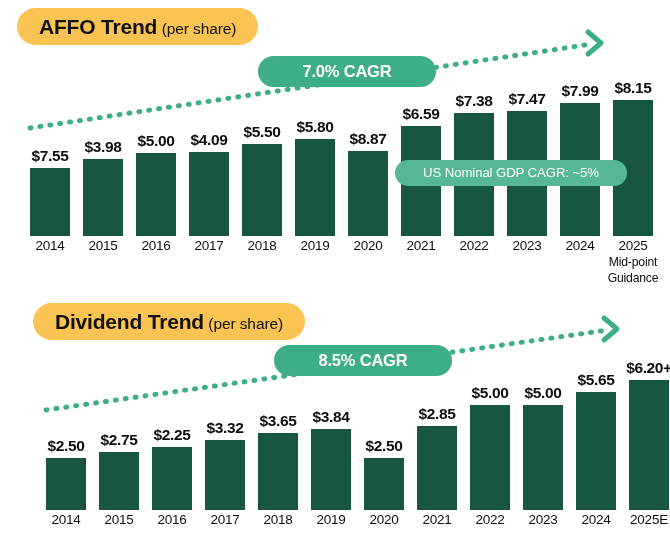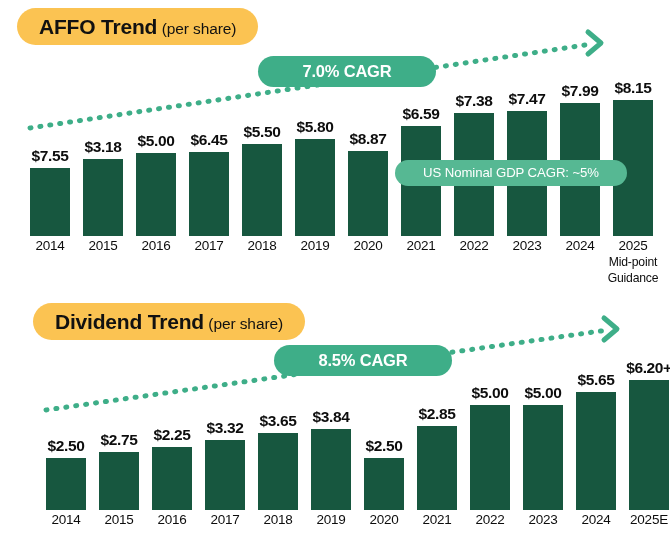--- a/index.html
+++ b/index.html
@@ -165,29 +165,29 @@
 
   <div class="cagr-pill" id="affo-cagr-pill">7.0% CAGR</div>
 
   <div class="plot" id="affo-plot">
       <div class="bar-group" style="left: 30px; height: 236px;">
         <div class="bar" style="height: 68px; background: rgb(23, 87, 63);"></div>
         <div class="bar-label" style="bottom: 71px;">$7.55</div>
       </div>
       <div class="bar-group" style="left: 83px; height: 236px;">
         <div class="bar" style="height: 77px; background: rgb(23, 87, 63);"></div>
-        <div class="bar-label" style="bottom: 80px;">$3.18</div>
+        <div class="bar-label" style="bottom: 80px;">$3.98</div>
       </div>
       <div class="bar-group" style="left: 136px; height: 236px;">
         <div class="bar" style="height: 83px; background: rgb(23, 87, 63);"></div>
         <div class="bar-label" style="bottom: 86px;">$5.00</div>
       </div>
       <div class="bar-group" style="left: 189px; height: 236px;">
         <div class="bar" style="height: 84px; background: rgb(23, 87, 63);"></div>
-        <div class="bar-label" style="bottom: 87px;">$6.45</div>
+        <div class="bar-label" style="bottom: 87px;">$4.09</div>
       </div>
       <div class="bar-group" style="left: 242px; height: 236px;">
         <div class="bar" style="height: 92px; background: rgb(23, 87, 63);"></div>
         <div class="bar-label" style="bottom: 95px;">$5.50</div>
       </div>
       <div class="bar-group" style="left: 295px; height: 236px;">
         <div class="bar" style="height: 97px; background: rgb(23, 87, 63);"></div>
         <div class="bar-label" style="bottom: 100px;">$5.80</div>
       </div>
       <div class="bar-group" style="left: 348px; height: 236px;">

